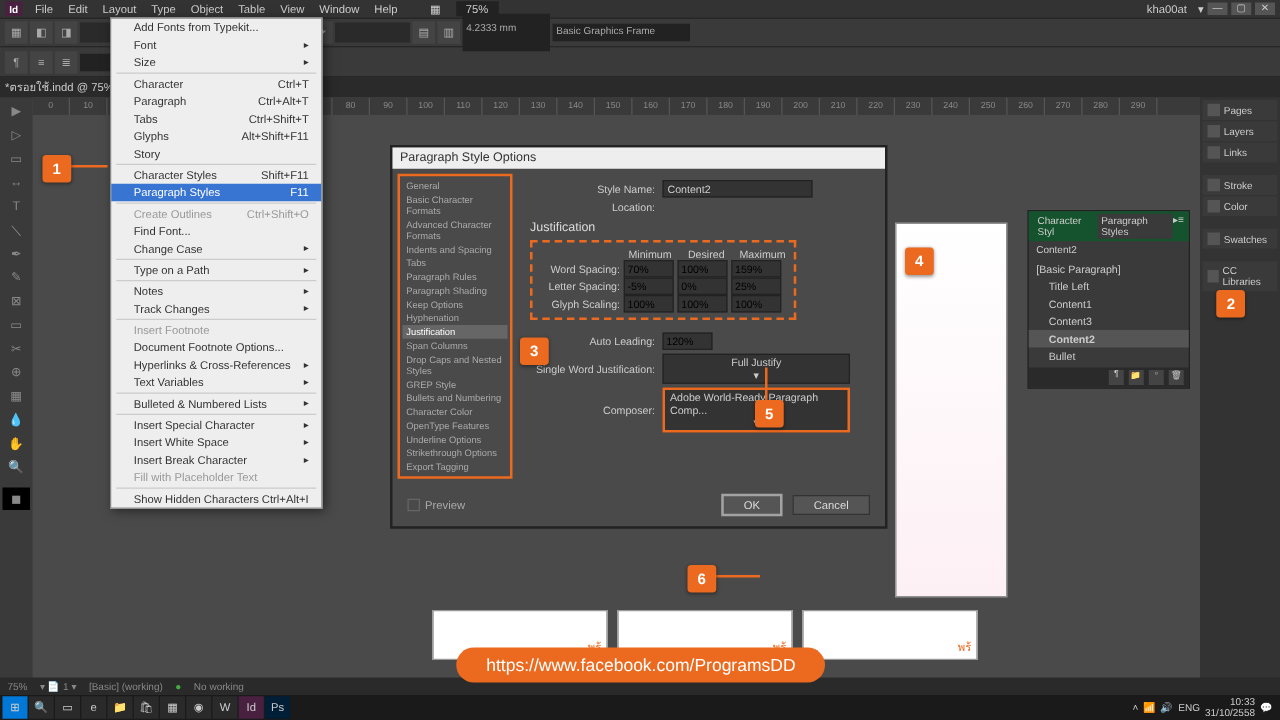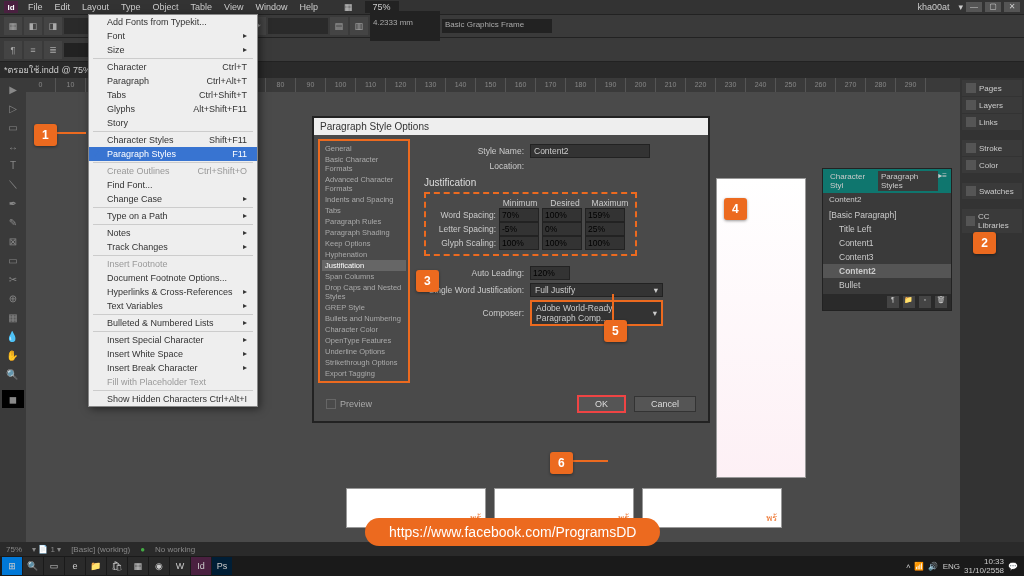--- a/index.html
+++ b/index.html
@@ -46,27 +46,27 @@
 .dialog-main { flex: 1; padding: 6px 10px; }
 .field-row { display: flex; align-items: center; margin: 3px 0; gap: 6px; }
 .field-label { text-align: right; width: 100px; font-size: 8.5px; }
 .field-input { background: #333; border: 1px solid #222; color: #ccc; padding: 1px 3px; font-size: 8.5px; width: 120px; }
 .section-title { color: #ddd; font-size: 10px; margin: 6px 0 4px; }
 .spacing-grid { border: 2px dashed #ec6a1f; padding: 4px; display: inline-block; }
 .grid-row { display: flex; gap: 3px; align-items: center; }
 .grid-label { width: 66px; text-align: right; font-size: 8.5px; }
 .grid-head { width: 42px; text-align: center; font-size: 8.5px; }
 .grid-cell { width: 40px; background: #333; border: 1px solid #222; padding: 1px 2px; font-size: 8.5px; text-align: left; }
-.select-box { background: #333; border: 1px solid #222; padding: 1px 4px; font-size: 8.5px; display: flex; justify-content: space-between; align-items: center; width: 133px; }
+.select-box { background: #333; border: 1px solid #222; padding: 1px 4px; font-size: 8.5px; display: flex; justify-content: space-between; align-items: center; width: 150px; flex-direction: column; }
 .dialog-footer { display: flex; justify-content: flex-end; gap: 8px; padding: 8px 12px; align-items: center; }
 .dlg-btn { background: #555; border: 1px solid #333; padding: 2px 16px; color: #ddd; font-size: 9px; cursor: pointer; }
 .preview-check { margin-right: auto; font-size: 9px; color: #aaa; display: flex; align-items: center; gap: 4px; justify-content: space-between; }
 
 .para-styles-panel { position: absolute; right: 72px; top: 168px; width: 130px; background: #3a3a3a; border: 1px solid #222; z-index: 55; color: #ccc; font-size: 8.5px; }
-.panel-head { background: #0f766e; padding: 2px 4px; display: flex; font-size: 8px; }
+.panel-head { background: #14532d; padding: 2px 4px; display: flex; font-size: 8px; }
 .panel-head-tab { padding: 1px 3px; }
 .panel-head-tab.active { background: #3a3a3a; }
 .style-list { padding: 2px 0; }
 .style-row { padding: 2px 6px; cursor: pointer; }
 .style-row.indent { padding-left: 16px; }
 .style-row.selected { background: #555; font-weight: bold; }
 .panel-footer { background: #2a2a2a; padding: 2px 4px; display: flex; justify-content: flex-end; gap: 4px; }
 .panel-footer-btn { width: 12px; height: 12px; background: #444; font-size: 7px; text-align: center; }
 
 .callout { position: absolute; background: #ec6a1f; color: #fff; border-radius: 3px; padding: 4px 8px; font-size: 12px; font-weight: bold; z-index: 100; box-shadow: 0 1px 3px rgba(0,0,0,.4); }
@@ -433,21 +433,21 @@
             <span>▾</span>
           </div>
       </div>
     </div>
   </div>
   <div class="dialog-footer">
     <div class="preview-check">
         <span style="width:10px;height:10px;border:1px solid #666;display:inline-block"></span>
         <span>Preview</span>
       </div>
-    <button class="dlg-btn" style="border:2px solid #ef4444">OK</button>
+    <button class="dlg-btn" style="border:2px solid #a3a3a3">OK</button>
     <button class="dlg-btn">Cancel</button>
   </div>
 </div>
 
 <div class="para-styles-panel">
   <div class="panel-head">
     <span class="panel-head-tab">Character Styl</span>
     <span class="panel-head-tab active">Paragraph Styles</span>
     <span style="margin-left:auto">▸≡</span>
   </div>

